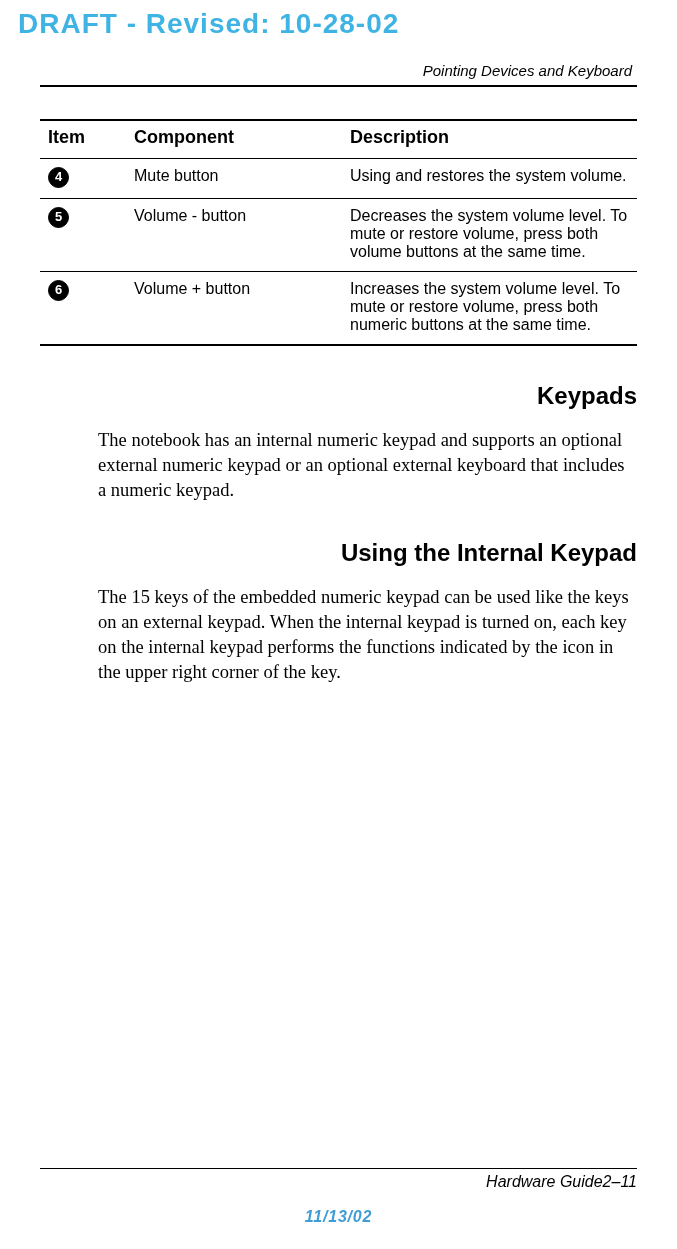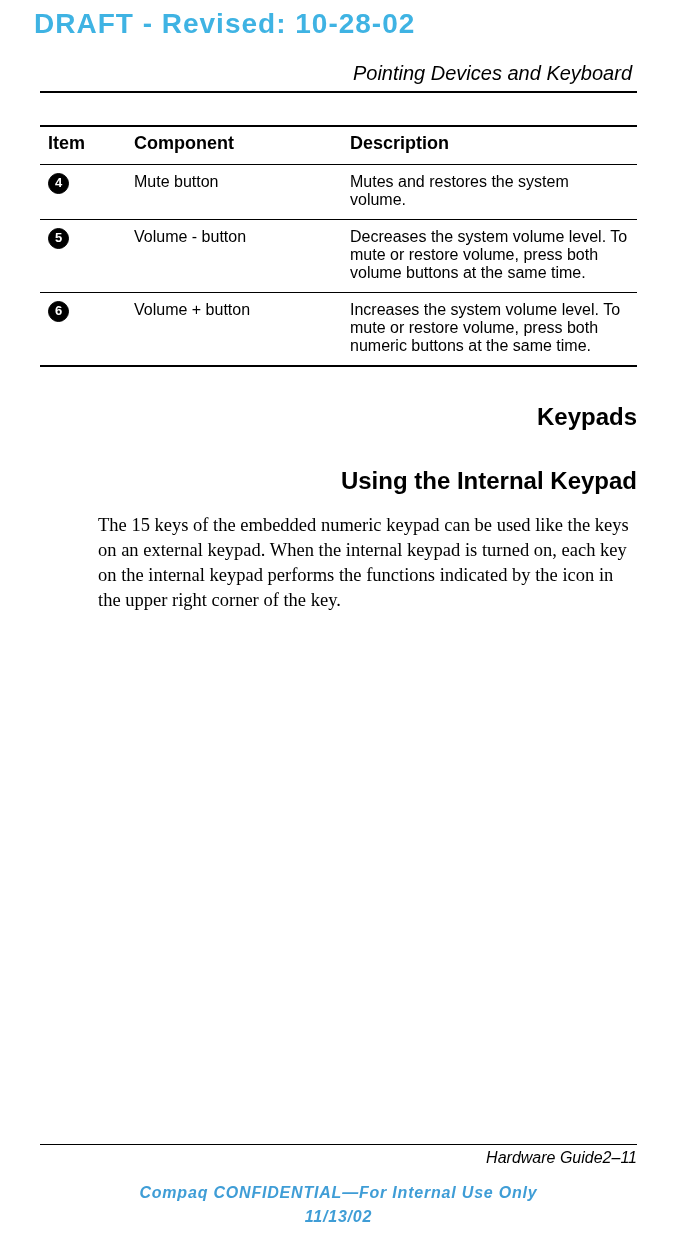--- a/index.html
+++ b/index.html
@@ -11,29 +11,29 @@
     height: 1249px;
     position: relative;
     overflow: hidden;
   }
   .draft-banner {
     font-family: Arial, Helvetica, sans-serif;
     font-weight: bold;
     font-size: 28px;
     color: #3fb3e3;
     letter-spacing: 1px;
-    padding: 8px 0 10px 34px;
+    padding: 8px 0 10px 18px;
   }
   .header-area {
     margin: 0 40px;
   }
   .chapter-title {
     font-family: Arial, Helvetica, sans-serif;
     font-style: italic;
-    font-size: 20px;
+    font-size: 15px;
     text-align: right;
     padding: 12px 5px 6px 0;
   }
   .hr-thick {
     border: none;
     border-top: 2px solid #000;
     margin: 0;
   }
   .content {
     margin: 0 40px;
@@ -136,45 +136,45 @@
       <tr>
         <th class="col-item">Item</th>
         <th class="col-comp">Component</th>
         <th>Description</th>
       </tr>
     </thead>
     <tbody>
       <tr>
         <td><span class="circled">4</span></td>
         <td>Mute button</td>
-        <td>Mutes and restores the system volume.</td>
+        <td>Using and restores the system volume.</td>
       </tr>
       <tr>
         <td><span class="circled">5</span></td>
         <td>Volume - button</td>
         <td>Decreases the system volume level. To mute or restore volume, press both volume buttons at the same time.</td>
       </tr>
       <tr>
         <td><span class="circled">6</span></td>
         <td>Volume + button</td>
         <td>Increases the system volume level. To mute or restore volume, press both numeric buttons at the same time.</td>
       </tr>
     </tbody>
   </table>
 
   <h2 class="section">Keypads</h2>
+  <p class="body">The notebook has an internal numeric keypad and supports an optional external numeric keypad or an optional external keyboard that includes a numeric keypad.</p>
 
   <h2 class="section">Using the Internal Keypad</h2>
   <p class="body">The 15 keys of the embedded numeric keypad can be used like the keys on an external keypad. When the internal keypad is turned on, each key on the internal keypad performs the functions indicated by the icon in the upper right corner of the key.</p>
 
 </div>
 
 <div class="footer">
   <hr class="footer-rule">
   <div class="footer-line">
     <span>Hardware Guide</span>
     <span>2–11</span>
   </div>
   <div class="conf">
-    <div>Compaq CONFIDENTIAL—For Internal Use Only</div>
     <div>11/13/02</div>
   </div>
 </div>
 
 </body></html>

